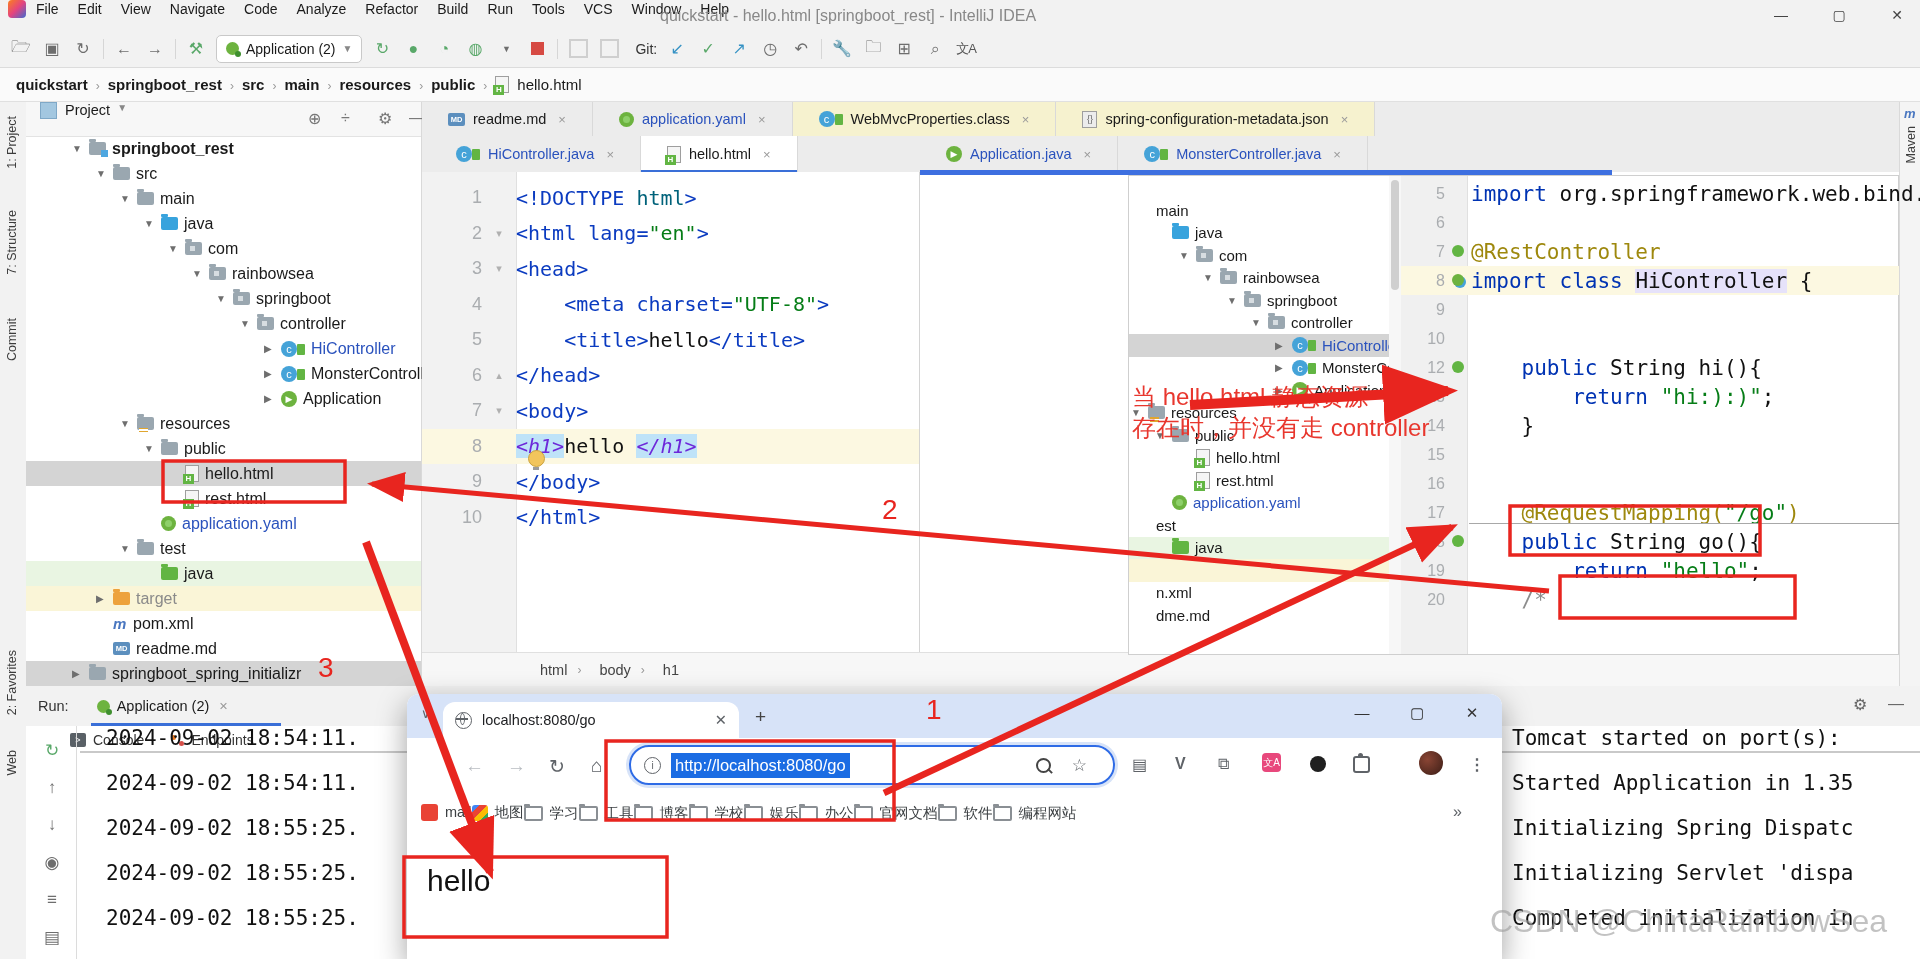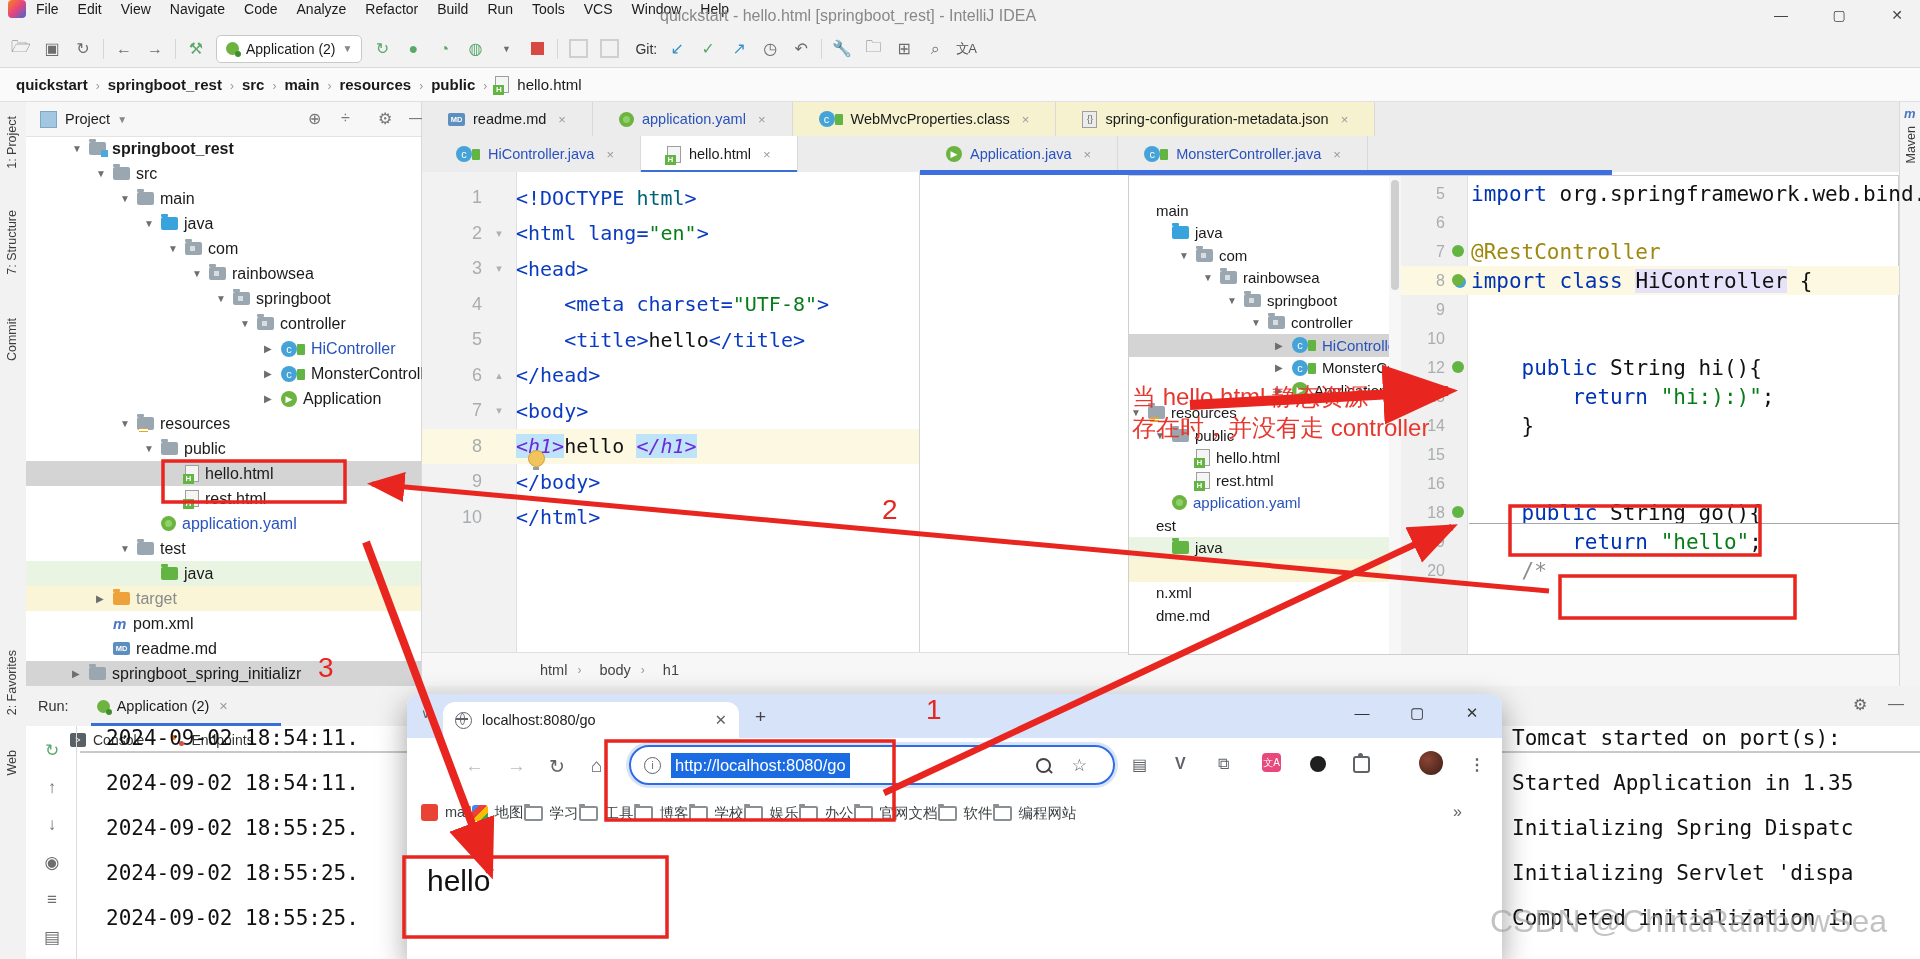--- a/index.html
+++ b/index.html
@@ -32,21 +32,21 @@
   #crumbbar{left:0;top:68px;width:1920px;height:34px;background:#fafafa;border-bottom:1px solid #e0e0e0;
             display:flex;align-items:center;padding-left:16px;box-sizing:border-box;font-size:15px;}
   .crumb{margin-right:8px;} .crumb.b{font-weight:bold;}
   .crumb-sep{color:#9a9a9a;margin-right:8px;font-size:12px;}
   
   #stripe-left{left:0;top:102px;width:26px;height:857px;background:#f2f2f2;border-right:1px solid #dcdcdc;}
   .vtext{writing-mode:vertical-rl;transform:rotate(180deg);font-size:12.5px;color:#3c3c3c;position:absolute;left:5px;}
   
   #proj-panel{left:26px;top:102px;width:396px;height:584px;background:#fff;border-right:1px solid #d9d9d9;box-sizing:border-box;}
   #proj-header{position:absolute;left:0;top:0;width:100%;height:34px;background:#f7f7f7;border-bottom:1px solid #e3e3e3;
-               display:flex;align-items:center;font-size:14.5px;}
+               display:flex;align-items:flex-start;font-size:14.5px;}
   #proj-hicon{width:15px;height:15px;background:#a3c7e0;border:1px solid #7fa8c7;margin:0 8px 0 14px;}
   .hdr-icons{position:absolute;top:7px;color:#777;font-size:16px;}
   .ptree{position:absolute;left:0;top:34px;width:100%;}
   .trow{height:25px;display:flex;align-items:center;font-size:16px;white-space:nowrap;}
   .trow[data-row="sel"]{background:#d4d4d4;}
   .trow[data-row="green"]{background:#e9f5e2;}
   .trow[data-row="yellow"]{background:#faf5d7;}
   .trow[data-bold="true"] .tlabel{font-weight:bold;}
   .trow[data-color="blue"] .tlabel{color:#2a52bd;}
   .trow[data-color="dim"] .tlabel{color:#8a8a8a;}
@@ -689,20 +689,25 @@
         <span class="lnum">15</span>
         <span class="gicon"></span>
         <span class="lcode"></span>
       </div>
         <div class="oline">
         <span class="lnum">16</span>
         <span class="gicon"></span>
         <span class="lcode"></span>
       </div>
         <div class="oline">
+        <span class="lnum">17</span>
+        <span class="gicon"></span>
+        <span class="lcode"><span data-c="pl">    </span><span data-c="ann">@RequestMapping(</span><span data-c="str">"/go"</span><span data-c="ann">)</span></span>
+      </div>
+        <div class="oline">
         <span class="lnum">18</span>
         <span class="gicon" data-icon="leaf"></span>
         <span class="lcode"><span data-c="pl">    </span><span data-c="kw">public </span><span data-c="pl">String go(){</span></span>
       </div>
         <div class="oline">
         <span class="lnum">19</span>
         <span class="gicon"></span>
         <span class="lcode"><span data-c="pl">        </span><span data-c="kw">return </span><span data-c="str">"hello"</span><span data-c="pl">;</span></span>
       </div>
         <div class="oline">

